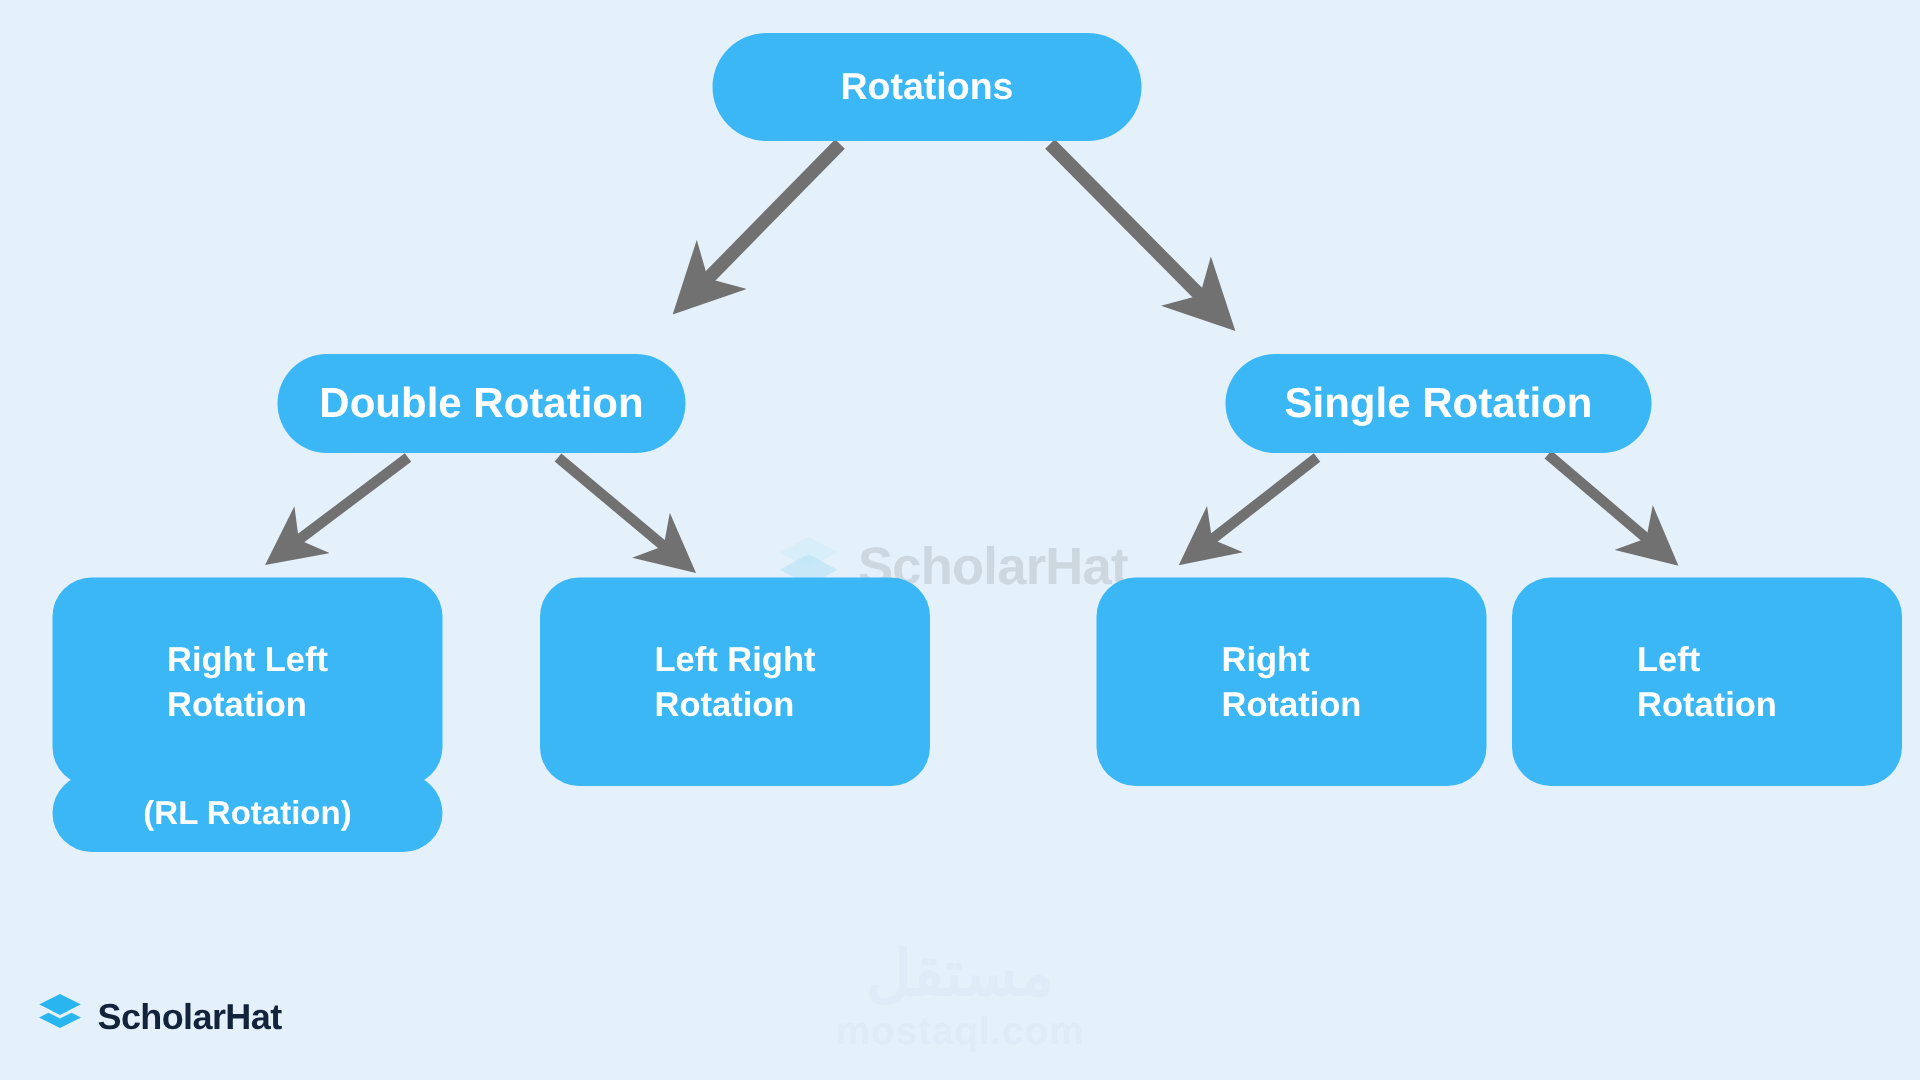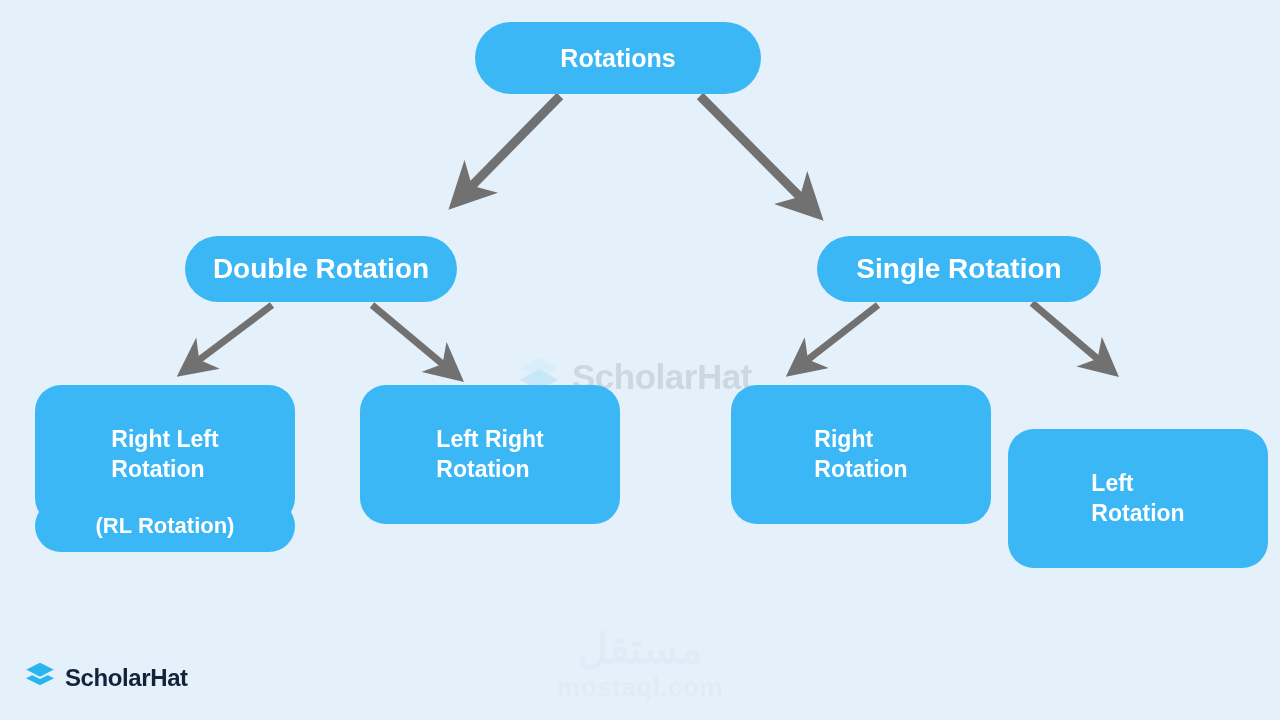--- a/index.html
+++ b/index.html
@@ -119,30 +119,30 @@
   .node-l2.left  { left: 185px; width: 272px; }
   .node-l2.right { left: 817px; width: 284px; }
 
   .node-leaf {
     top: 385px;
     width: 260px;
     height: 139px;
     font-size: 23px;
   }
   .node-sub {
-    top: 500px;
+    top: 516px;
     width: 260px;
     height: 52px;
     font-size: 22px;
     border-radius: 33px;
   }
   .col1 { left: 35px; }
   .col2 { left: 360px; }
   .col3 { left: 683px; margin-left: 48px; }
-  .col4 { left: 1008px; margin-top: 44px; }
+  .col4 { left: 1008px; }
 
   .node-leaf .ln { display: block; }
 </style>
 </head>
 <body>
 
 <div id="stage">
 
   <svg id="arrows" viewBox="0 0 1280 720" width="1280" height="720">
     <defs>

